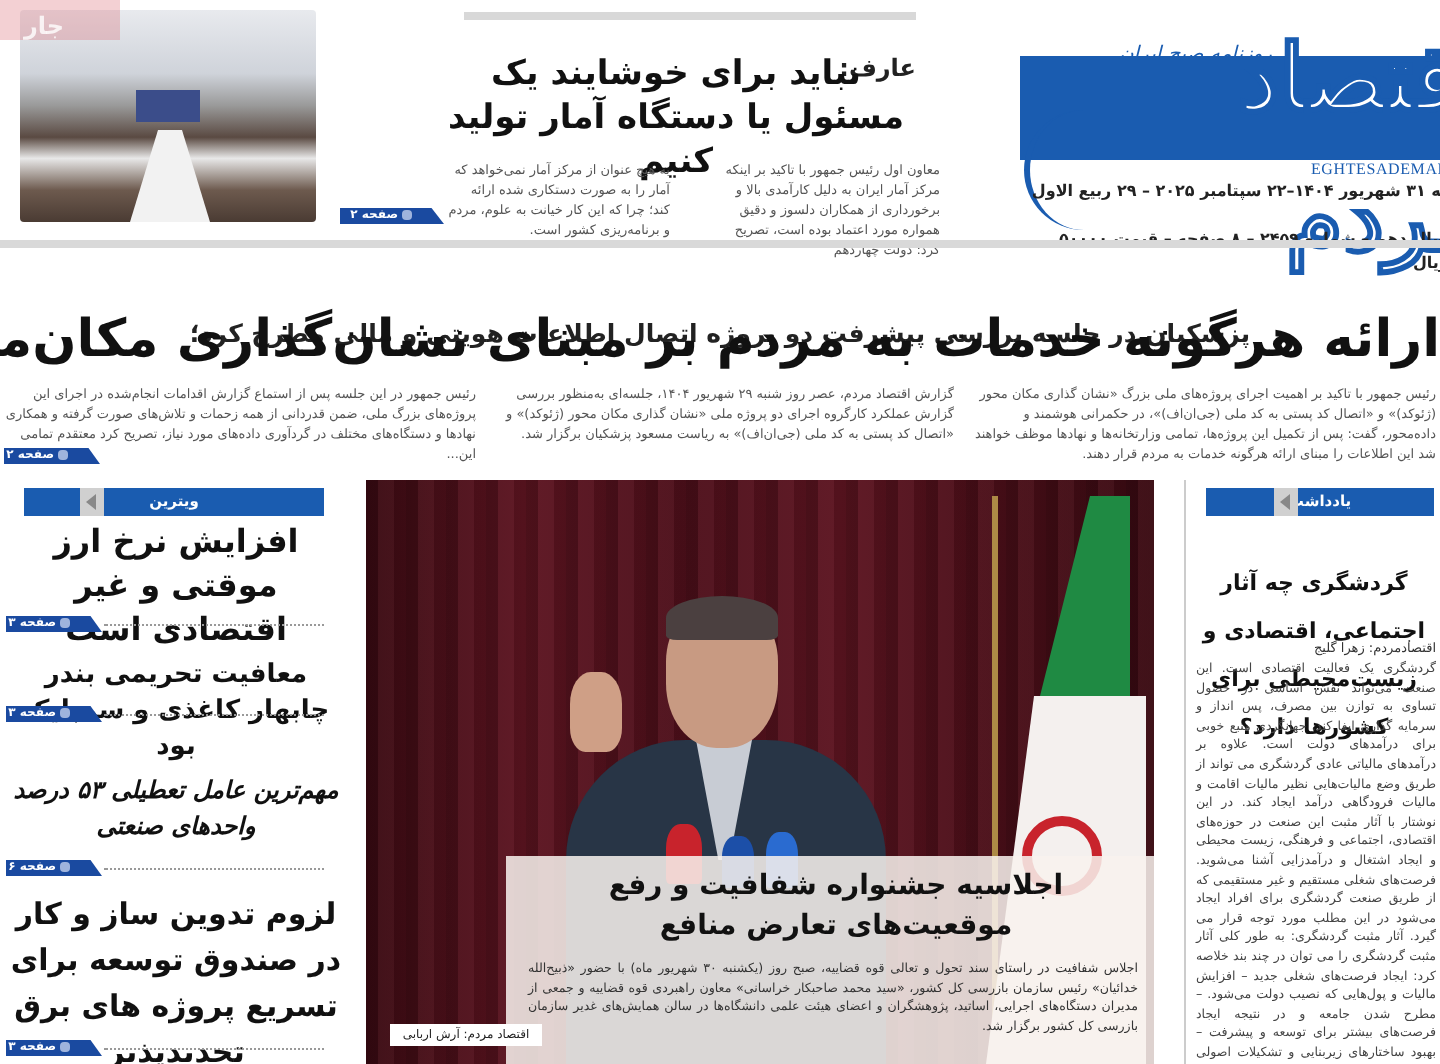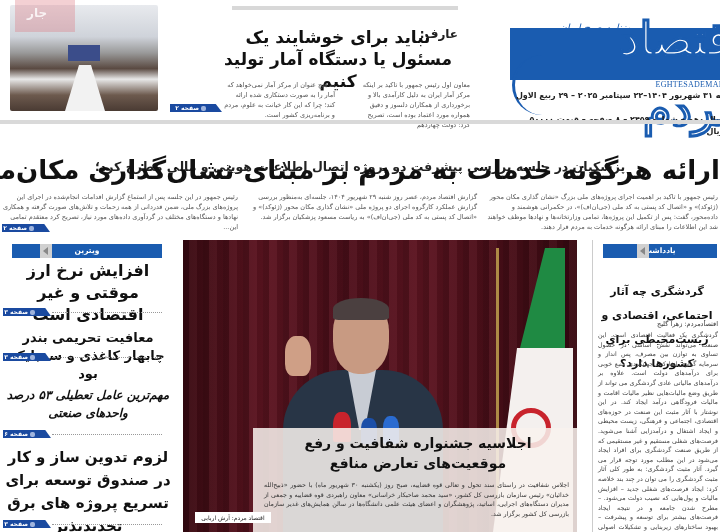--- a/index.html
+++ b/index.html
@@ -20,21 +20,21 @@
   
   .top-story { left: 232px; top: 0; width: 244px; height: 120px; }
   .gray-strip { position: absolute; left: 0; top: 6px; width: 226px; height: 4px; background: #d8d8d8; }
   .kicker-small { position: absolute; right: 18px; top: 12px; font-size: 12px; font-weight: bold; color: #222; margin-top: 15px; }
   .top-headline { position: absolute; right: 18px; top: 26px; width: 240px; font-size: 17px; font-weight: bold; line-height: 22px; text-align: center; color: #111; }
   .top-col { position: absolute; top: 80px; width: 112px; font-size: 6.5px; line-height: 10px; color: #555; }
 
   .top-photo { left: 10px; top: 5px; width: 148px; height: 106px; background: linear-gradient(180deg, #e8eaee 0%, #cfd3da 30%, #9a9a9a 45%, #5a4a42 60%, #e8e8e8 70%, #6d5a4e 85%, #4a3b33 100%); border-radius: 2px; overflow: hidden; }
   .photo-table { position: absolute; left: 55px; top: 60px; width: 40px; height: 46px; background: #f2f2f2; clip-path: polygon(35% 0, 65% 0, 100% 100%, 0 100%); }
   .photo-screen { position: absolute; left: 58px; top: 40px; width: 32px; height: 16px; background: #3b4d8a; }
-  .watermark { left: 15px; top: 0; width: 60px; height: 32px; background: rgba(220,120,130,0.35); }
+  .watermark { left: 0; top: 0; width: 60px; height: 20px; background: rgba(220,120,130,0.35); }
   .watermark-text { position: absolute; left: 12px; top: 6px; font-size: 12px; font-weight: bold; color: rgba(255,255,255,0.8); }
 
   .page-tag { height: 8px; background: #1a4aa0; clip-path: polygon(0 0, 88% 0, 100% 100%, 0 100%); color: #fff; font-size: 6px; line-height: 8px; padding-right: 16px; text-align: right; font-weight: bold; }
   .page-tag .dot { display: inline-block; width: 5px; height: 5px; background: #9fb4dd; border-radius: 2px; margin-left: 2px; vertical-align: middle; }
 
   .hr-gray { left: 0; top: 120px; width: 720px; height: 4px; background: #d9d9d9; }
 
   
   .lead-kicker { left: 0; top: 132px; width: 720px; text-align: center; font-size: 12.5px; font-weight: bold; color: #222; margin-top: 27px; }
   .lead-headline { left: 0; top: 152px; width: 720px; text-align: center; font-size: 26px; font-weight: bold; color: #111; letter-spacing: -0.8px; line-height: 36px; white-space: nowrap; }

